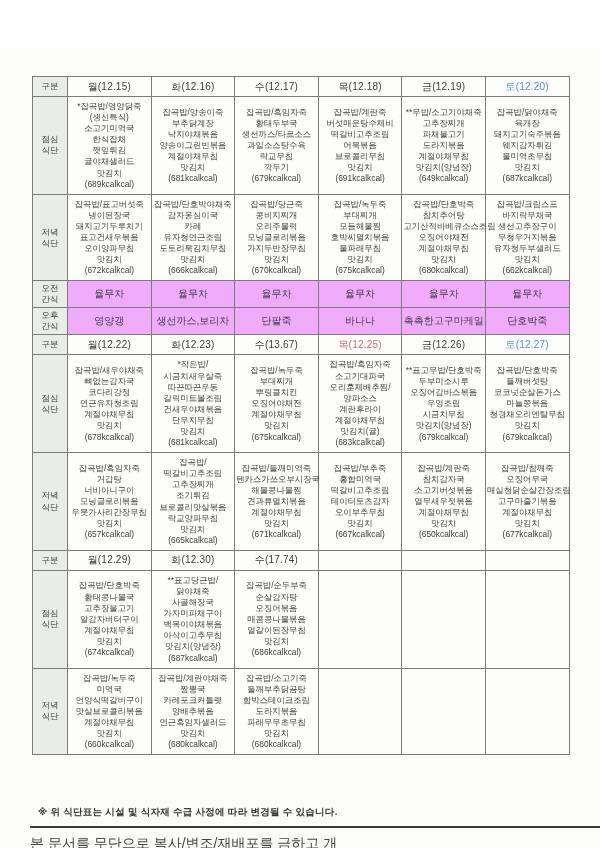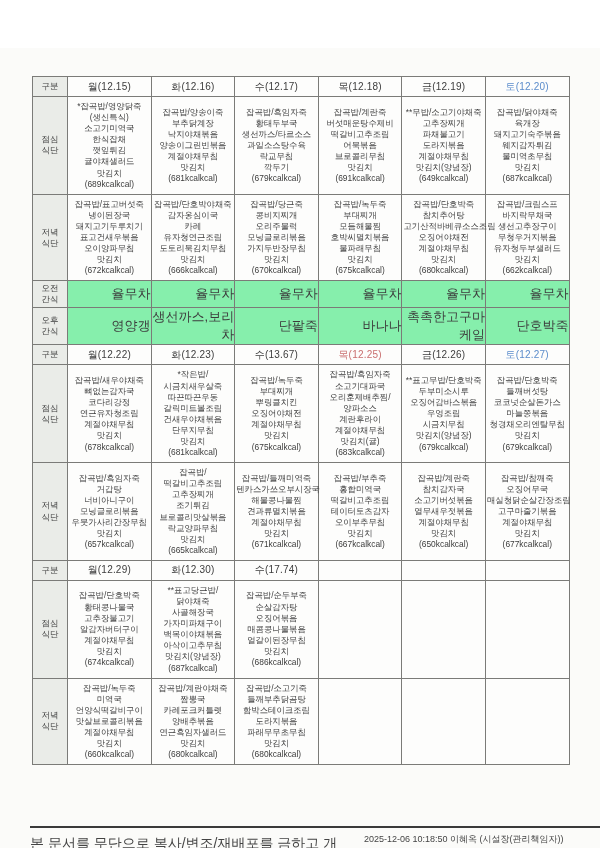--- a/index.html
+++ b/index.html
@@ -29,22 +29,22 @@
   td.dayhead {
     background:#fdfdfc; text-align:center;
     font-size:10px; height:20px; letter-spacing:0.2px;
   }
   td.menucell {
     background:#fdfdfc; text-align:center;
     font-size:8.4px; line-height:1.32; padding:4px 1px;
     white-space:pre-line; word-break:keep-all;
   }
   td.snackcell {
-    background:#86efac; text-align:right;
-    font-size:13px; height:27px; white-space:pre-line;
+    background:#f0abfc; text-align:center;
+    font-size:10px; height:27px; white-space:pre-line;
   }
   td.emptycell { background:#fdfdfc; }
   .c-red  { color:#c96f6f; }
   .c-blue { color:#5b8ccb; }
   .note {
     position:absolute; left:38px; top:758px; width:540px;
     font-size:9.5px; font-weight:bold; color:#333; letter-spacing:0.3px;
   }
   .footer-line {
     position:absolute; left:30px; top:778px; width:570px;
@@ -360,22 +360,22 @@
 파래무무초무침
 맛김치
 (680kcalkcal)</td>
           <td class="emptycell"></td>
           <td class="emptycell"></td>
           <td class="emptycell"></td>
         </tr>
       </tbody>
   </table>
 
+  <div class="note">※ 위 식단표는 시설 및 식자재 수급 사정에 따라 변경될 수 있습니다.</div>
 
   <div class="footer-line"></div>
 
   <div class="footer">
     <div class="footer-left">본 문서를 무단으로 복사/변조/재배포를 금하고 개인정보 불법 유출시 법적으로 처벌 받을 수 있습니다.</div>
-    <div class="footer-right">2025-12-06 10:18:50 이혜옥 (시설장(관리책임자))</div>
   </div>
 
   <div class="scan-edge-bottom"></div>
 </div>
 
 </body></html>

